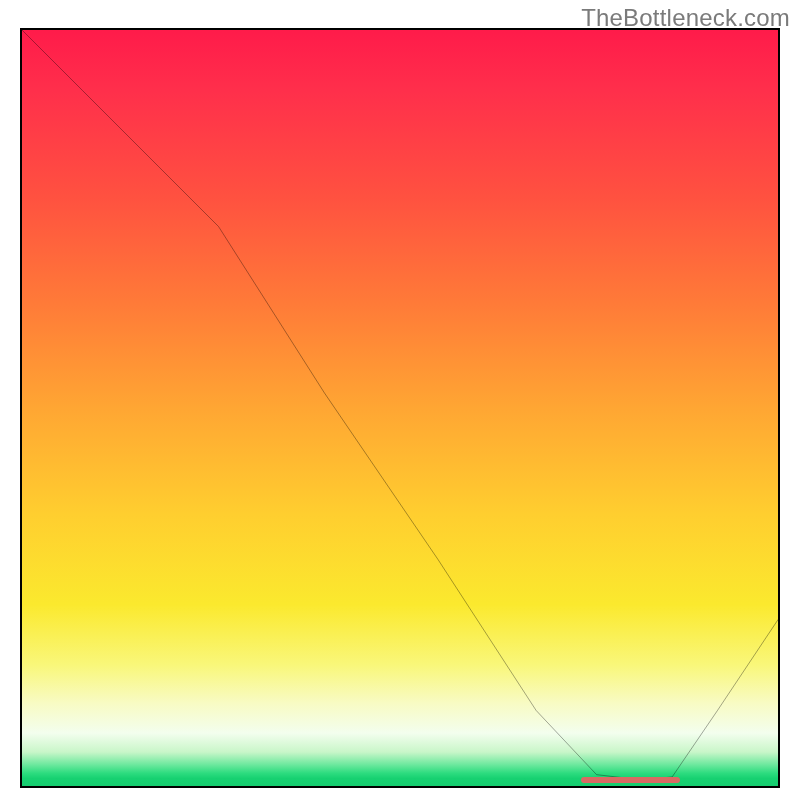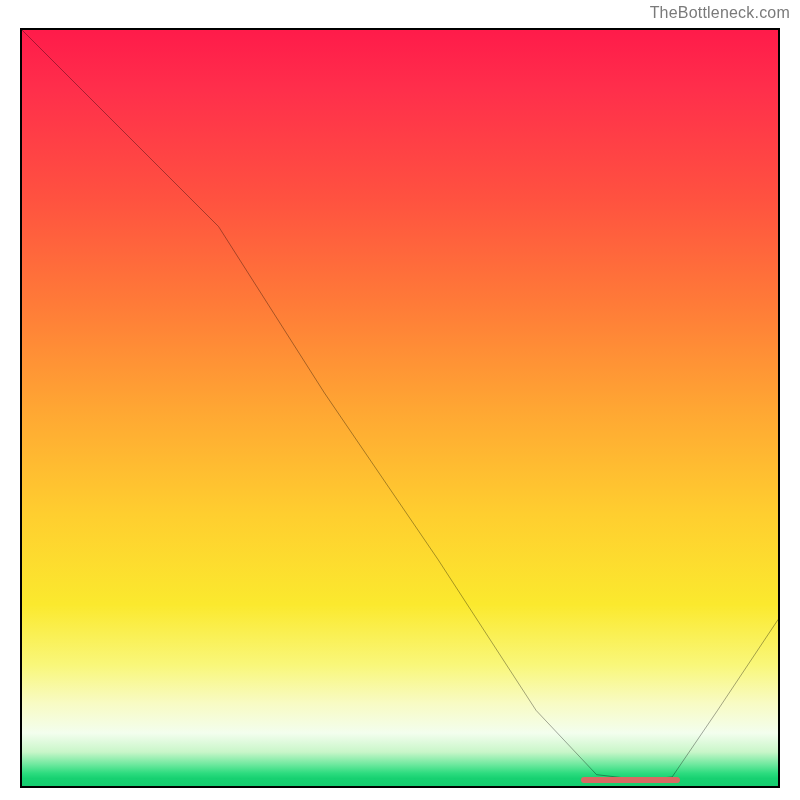--- a/index.html
+++ b/index.html
@@ -13,21 +13,21 @@
   }
   .wrap {
     position: relative;
     width: 800px;
     height: 800px;
   }
   .attribution {
     position: absolute;
     top: 4px;
     right: 10px;
-    font-size: 16px;
+    font-size: 24px;
     font-weight: 500;
     color: #7a7a7a;
     letter-spacing: 0.2px;
   }
   .plot {
     position: absolute;
     left: 20px;
     top: 28px;
     width: 760px;
     height: 760px;

